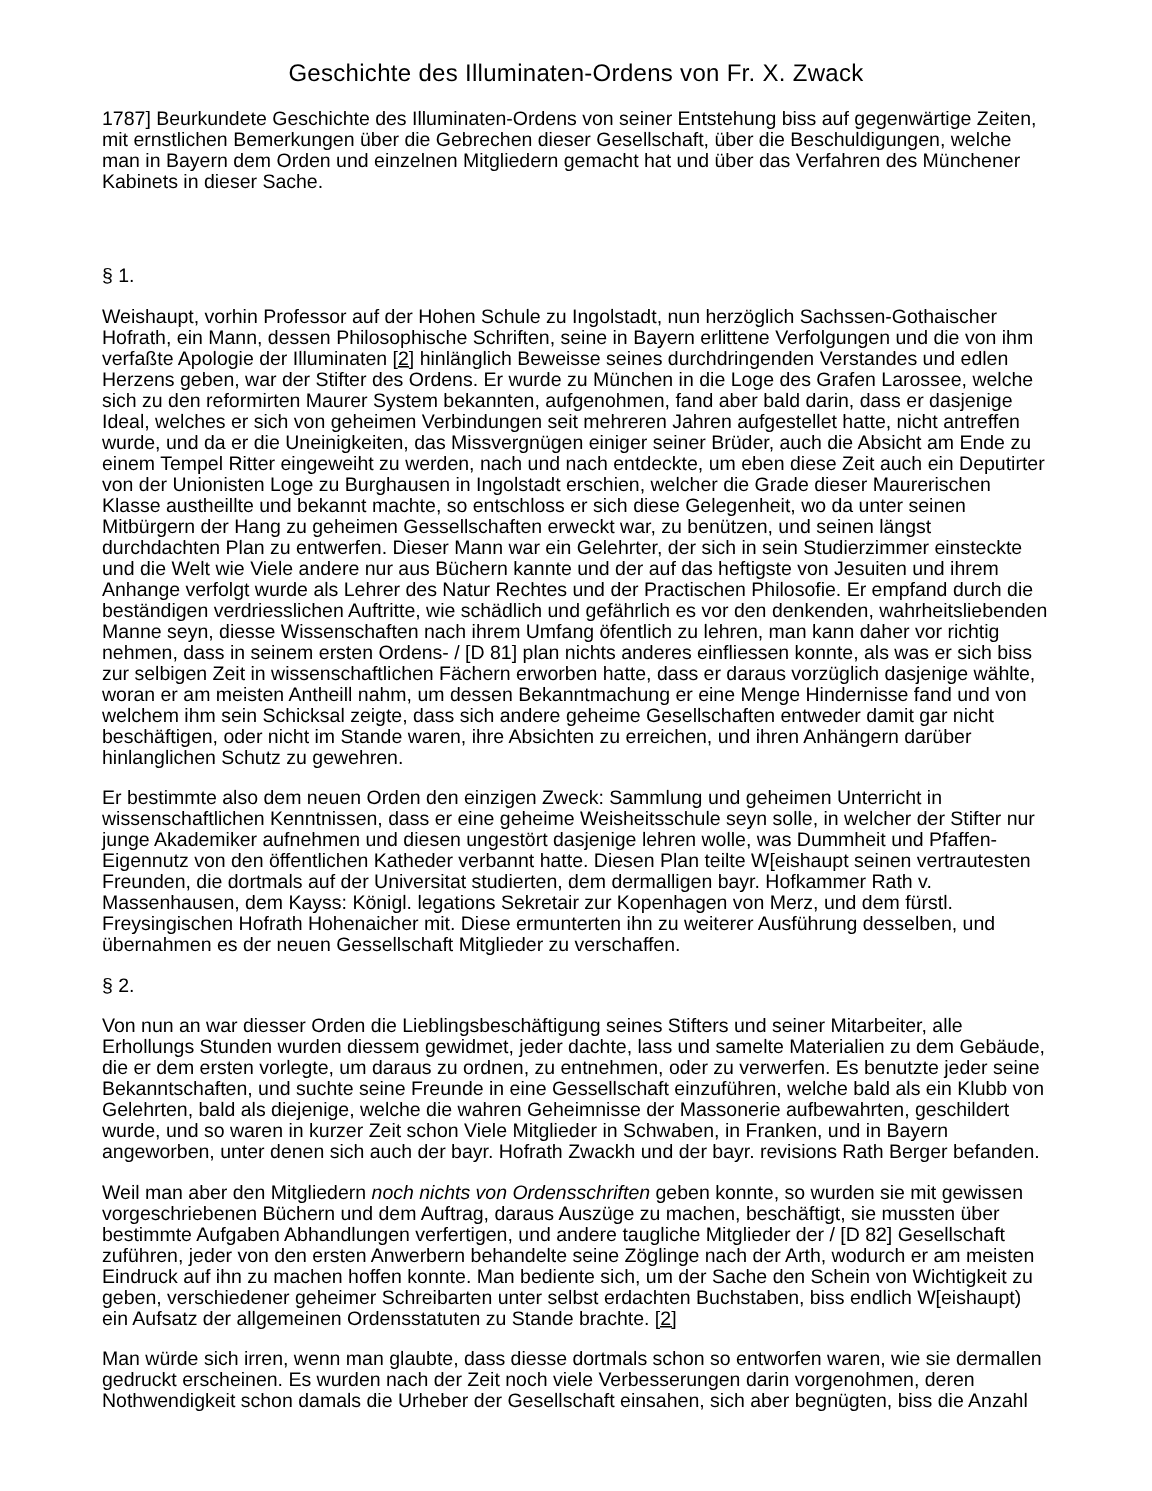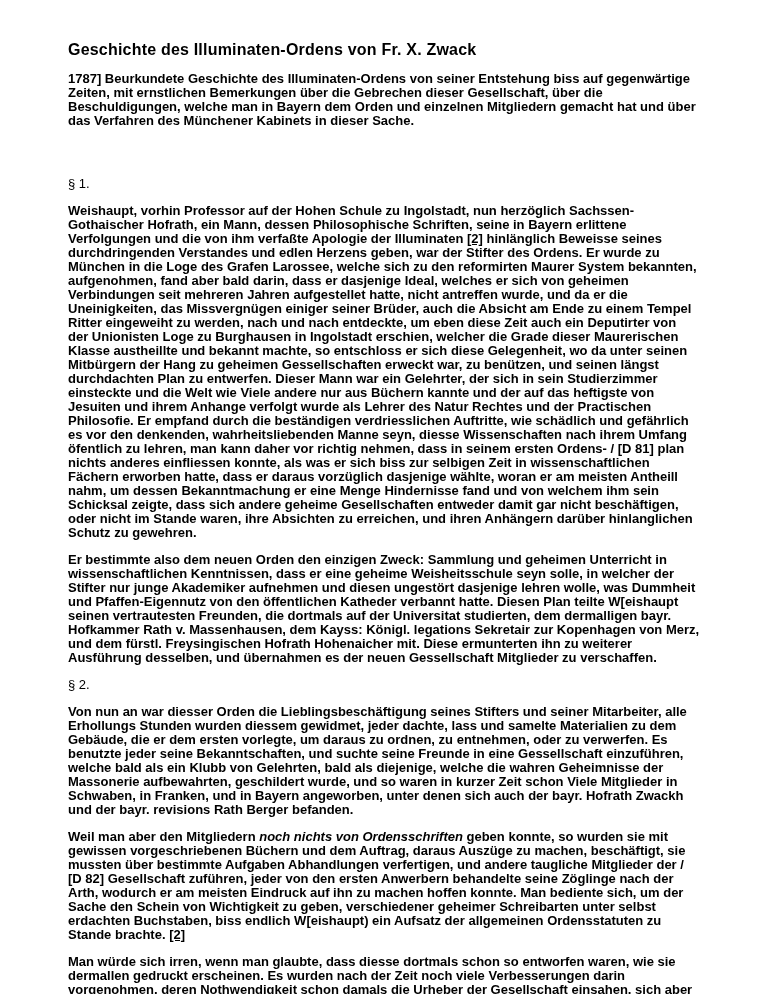--- a/index.html
+++ b/index.html
@@ -16,27 +16,27 @@
     padding: 40px 68px 0 68px;
     font-family: "Liberation Sans", "DejaVu Sans", sans-serif;
     font-size: 13px;
     line-height: 14px;
     color: #000000;
     overflow: hidden;
   }
   .title {
     font-size: 16px;
     line-height: 19px;
-    font-weight: bold;
+    font-weight: normal;
     margin: 0 0 13px 0;
     letter-spacing: 0.2px;
+    text-align: center;
   }
   .para {
     margin: 0 0 13px 0;
-    font-weight: bold;
   }
   .heading {
     margin: 0 0 13px 0;
   }
   .section-gap {
     margin-top: 49px;
   }
   .italic {
     font-style: italic;
   }

